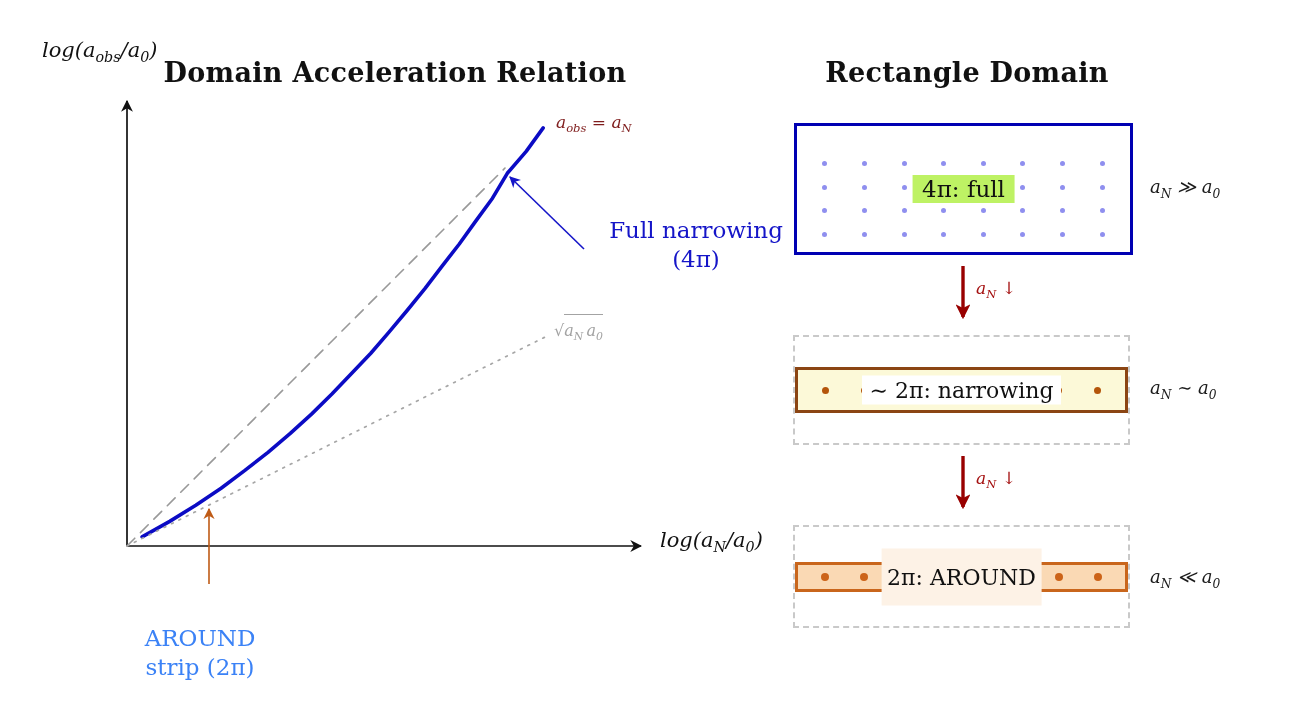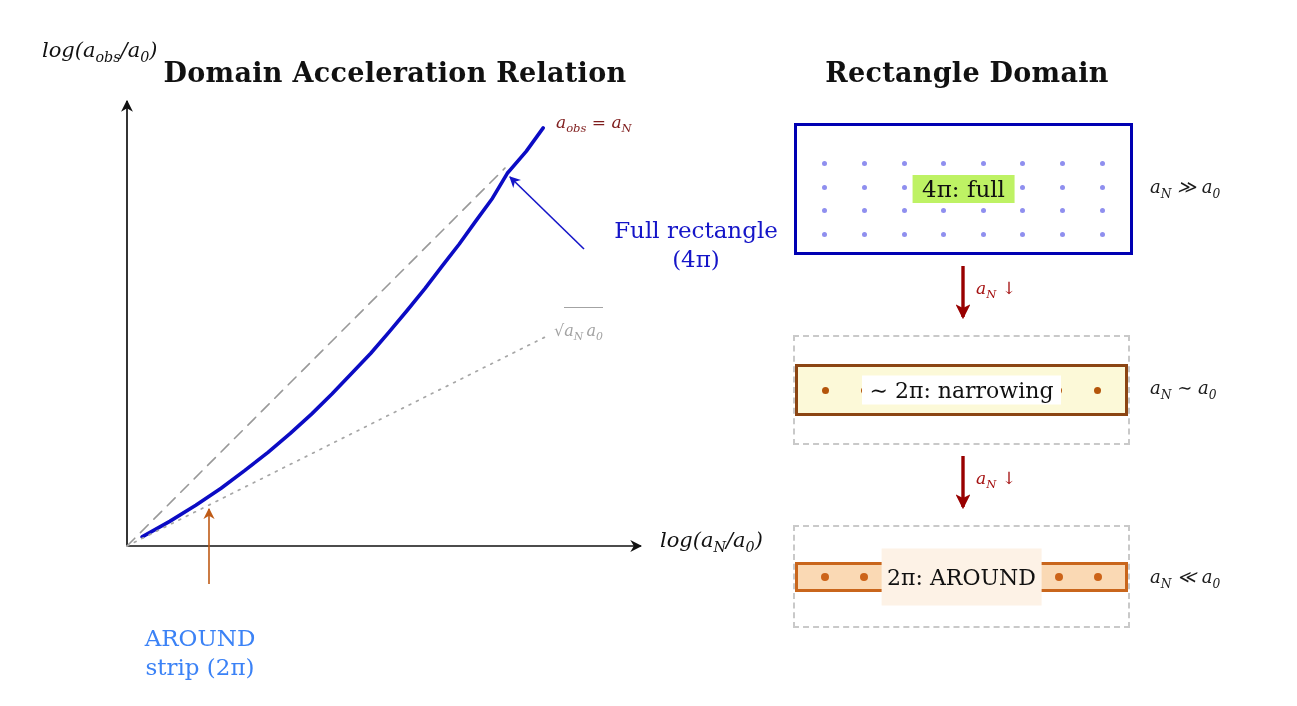--- a/index.html
+++ b/index.html
@@ -4,29 +4,29 @@
 <style>
   html,body{margin:0;padding:0;background:#ffffff;}
   #stage{position:relative;width:1297px;height:706px;background:#ffffff;overflow:hidden;
          font-family:"DejaVu Serif","Liberation Serif",serif;color:#111;}
   .abs{position:absolute;}
   #plot-svg{position:absolute;left:0;top:0;}
   .math{font-family:"DejaVu Serif","Liberation Serif",serif;font-style:italic;}
   sub{font-size:68%;line-height:0;}
   .panel-title{font-weight:bold;font-size:27px;text-align:center;letter-spacing:.3px;white-space:nowrap;}
   .gray-label{color:#7f1d1d;font-size:17px;white-space:nowrap;}
-  .radicand{border-top:1.4px solid currentColor;padding-top:13px;}
+  .radicand{border-top:1.4px solid currentColor;padding-top:6px;}
   .annot{text-align:center;font-size:23px;line-height:1.25;white-space:nowrap;}
   .side-label{font-size:18px;white-space:nowrap;color:#1a1a1a;}
   .arrow-label{font-size:17px;color:#a51212;white-space:nowrap;}
   .box{box-sizing:border-box;position:absolute;}
   #full-box{left:794px;top:123px;width:339px;height:132px;border:3px solid #0000b2;background:#ffffff;}
   #narrow-outer{left:793px;top:335px;width:337px;height:110px;border:2px dashed #c9c9c9;}
   #around-outer{left:793px;top:525px;width:337px;height:103px;border:2px dashed #c9c9c9;}
-  #narrow-strip{left:0;right:0;top:50%;transform:translateY(-50%);height:52px;
+  #narrow-strip{left:0;right:0;top:50%;transform:translateY(-50%);height:46px;
                 border:3px solid #8b4513;background:#fcf9d8;}
   #around-strip{left:0;right:0;top:50%;transform:translateY(-50%);height:30px;
                 border:3px solid #c9661c;background:#fad9b4;}
   .dot-field{position:absolute;left:8px;right:8px;top:0;bottom:0;}
   #full-dots{top:26px;bottom:6px;}
   .strip-label{position:absolute;left:50%;top:50%;transform:translate(-50%,-50%);
                white-space:nowrap;z-index:2;}
   #full-box-label{font-size:23px;background:#bef264;padding:1px 10px;text-align:right;}
   #narrow-label{font-size:22px;background:#ffffff;padding:2px 8px;}
   #around-label{font-size:22px;background:#fdf2e6;padding:16px 6px;}
@@ -70,21 +70,21 @@
 
   <div class="abs math" style="left:42px;top:38px;font-size:21px;white-space:nowrap;">log(a<sub>obs</sub>/a<sub>0</sub>)</div>
 
   <div class="abs panel-title" style="left:140px;top:57px;width:510px;">Domain Acceleration Relation</div>
 
   <div class="abs math gray-label" style="left:556px;top:112px;">a<sub>obs</sub> = a<sub>N</sub></div>
 
   <div class="abs math gray-label" style="left:554px;top:321px;font-size:16px;color:#a3a3a3;"><span>√</span><span class="radicand">a<sub>N</sub> a<sub>0</sub></span></div>
 
   <div class="abs annot" style="left:598px;top:216px;width:196px;color:#1515c8;">
-    <div>Full rectangle</div>
+    <div>Full narrowing</div>
     <div>(4π)</div>
   </div>
 
   <div class="abs math" style="left:660px;top:528px;font-size:21px;white-space:nowrap;">log(a<sub>N</sub>/a<sub>0</sub>)</div>
 
   <div class="abs annot" style="left:100px;top:624px;width:200px;color:#3b82f6;">
     <div>AROUND</div>
     <div>strip (2π)</div>
   </div>
 

